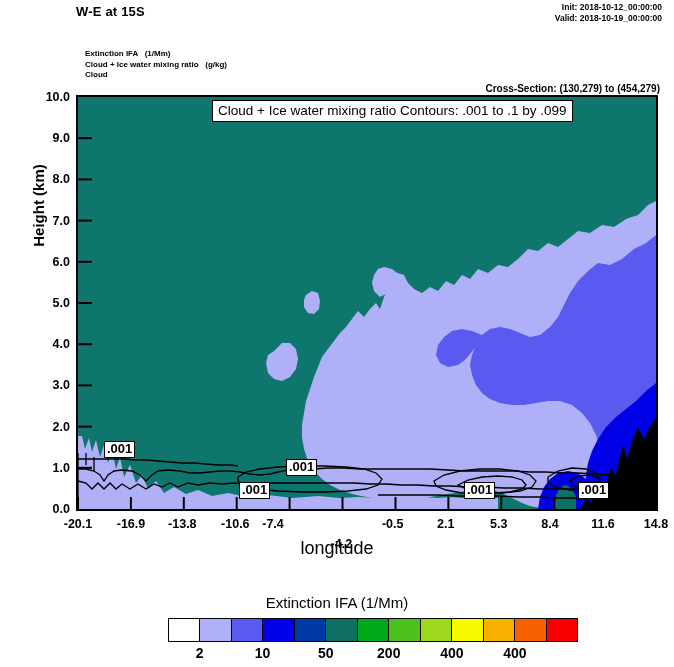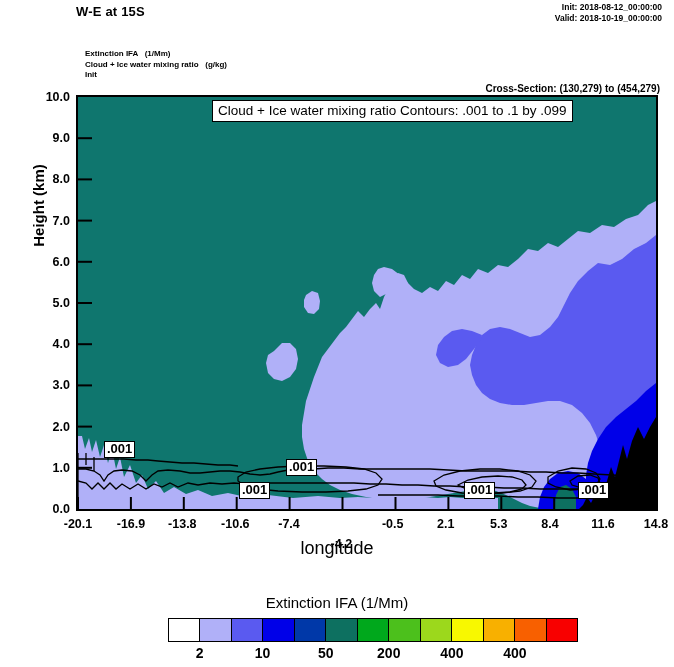--- a/index.html
+++ b/index.html
@@ -45,28 +45,28 @@
   
   .clabel{position:absolute;background:#fff;border:1.5px solid #000;font-size:13px;font-weight:bold;
           padding:0px 2px 1px 2px;line-height:14px;white-space:nowrap;}
 </style>
 </head>
 <body>
 
 <div class="abs" id="title-main">W-E at 15S</div>
 
 <div class="abs" id="init-block">
-  <div>Init: 2018-08-12_00:00:00</div>
+  <div>Init: 2018-10-12_00:00:00</div>
   <div>Valid: 2018-10-19_00:00:00</div>
 </div>
 
 <div class="abs" id="subheader">
   <div class="row">Extinction IFA   (1/Mm)</div>
   <div class="row">Cloud + Ice water mixing ratio   (g/kg)</div>
-  <div class="row">Init</div>
+  <div class="row">Cloud</div>
 </div>
 
 <div class="abs" id="xsec">Cross-Section: (130,279) to (454,279)</div>
 
 <div class="abs" id="yticks">
     <div class="ytick" style="top: 414px;">0.0</div>
     <div class="ytick" style="top: 372.8px;">1.0</div>
     <div class="ytick" style="top: 331.6px;">2.0</div>
     <div class="ytick" style="top: 290.4px;">3.0</div>
     <div class="ytick" style="top: 249.2px;">4.0</div>
@@ -224,21 +224,21 @@
   <div class="clabel" style="left:161px;top:385px;">.001</div>
   <div class="clabel" style="left:386px;top:385px;">.001</div>
   <div class="clabel" style="left:500px;top:385px;">.001</div>
 </div>
 
 <div class="abs" id="xticks">
     <div class="xtick" style="left: 78px;">-20.1</div>
     <div class="xtick" style="left: 130.997px;">-16.9</div>
     <div class="xtick" style="left: 182.338px;">-13.8</div>
     <div class="xtick" style="left: 235.335px;">-10.6</div>
-    <div class="xtick" style="left: 289px;">-7.4</div>
+    <div class="xtick" style="left: 273px;">-7.4</div>
     <div class="xtick" style="left: 341.33px; margin-top: 20px;">-4.2</div>
     <div class="xtick" style="left: 392.67px;">-0.5</div>
     <div class="xtick" style="left: 445.668px; text-align: center;">2.1</div>
     <div class="xtick" style="left: 498.665px;">5.3</div>
     <div class="xtick" style="left: 550.006px;">8.4</div>
     <div class="xtick" style="left: 603.003px;">11.6</div>
     <div class="xtick" style="left: 656px;">14.8</div>
   </div>
 <div class="abs" id="xlabel">longitude</div>
 

